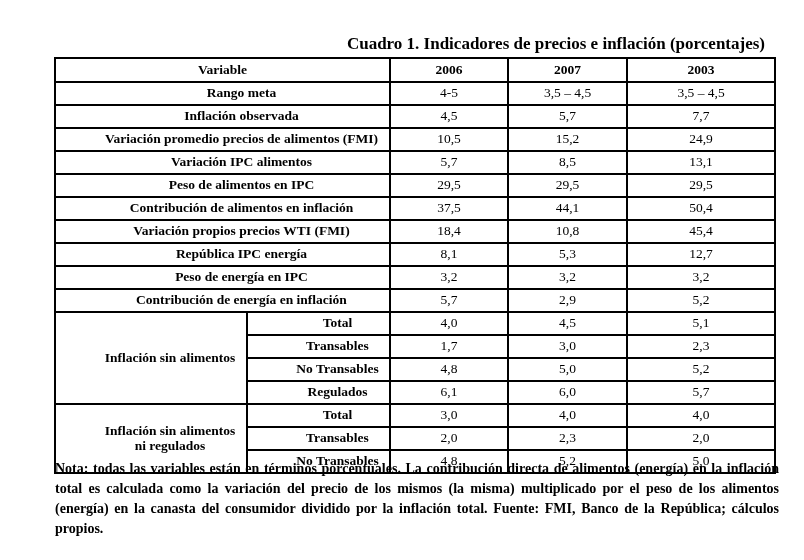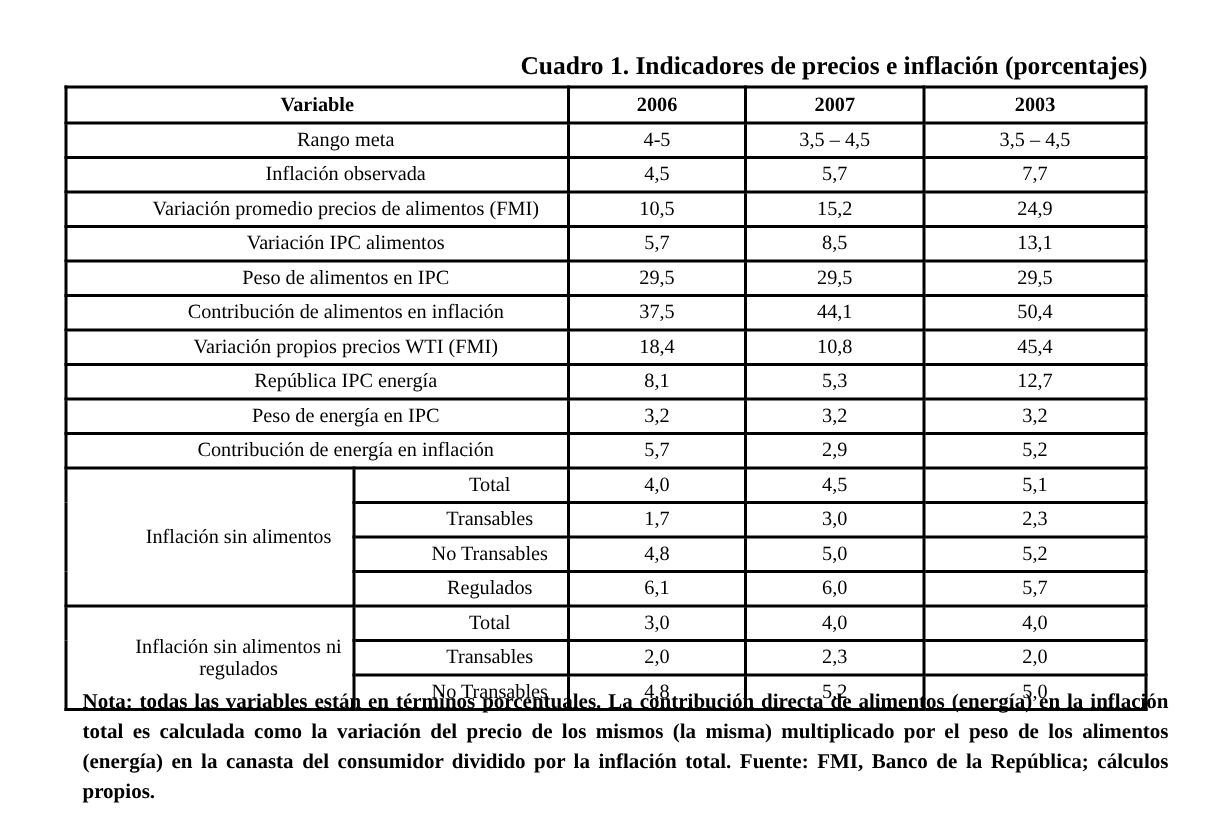--- a/index.html
+++ b/index.html
@@ -5,31 +5,31 @@
   html,body{margin:0;padding:0;}
   body{
     width:804px;height:560px;background:#ffffff;position:relative;
     font-family:"Liberation Serif", serif;color:#000;
   }
   .title{
     position:absolute;left:43px;top:34px;width:722px;
     text-align:right;font-weight:bold;font-size:17px;
   }
   table.tbl{
-    position:absolute;left:43px;top:57px;
+    position:absolute;left:54px;top:57px;
     border-collapse:collapse;table-layout:fixed;
   }
   .tbl th,.tbl td{
     border:2px solid #000;
     text-align:center;vertical-align:middle;
     font-size:13.5px;line-height:1.1;
     padding:1px 4px;height:19px;overflow:hidden;
   }
   .tbl th{font-weight:bold;height:20px;}
-  .tbl td.lbl{font-weight:normal;padding-left:42px;}
+  .tbl td.lbl{font-weight:bold;padding-left:42px;}
   .tbl td.val{font-weight:normal;margin-left:20px;}
   .note{
     position:absolute;left:43px;top:459px;width:724px;
     font-weight:bold;font-size:14px;line-height:20px;
     text-align:justify;
     margin-left:12px;
   }
 </style>
 </head>
 <body>

